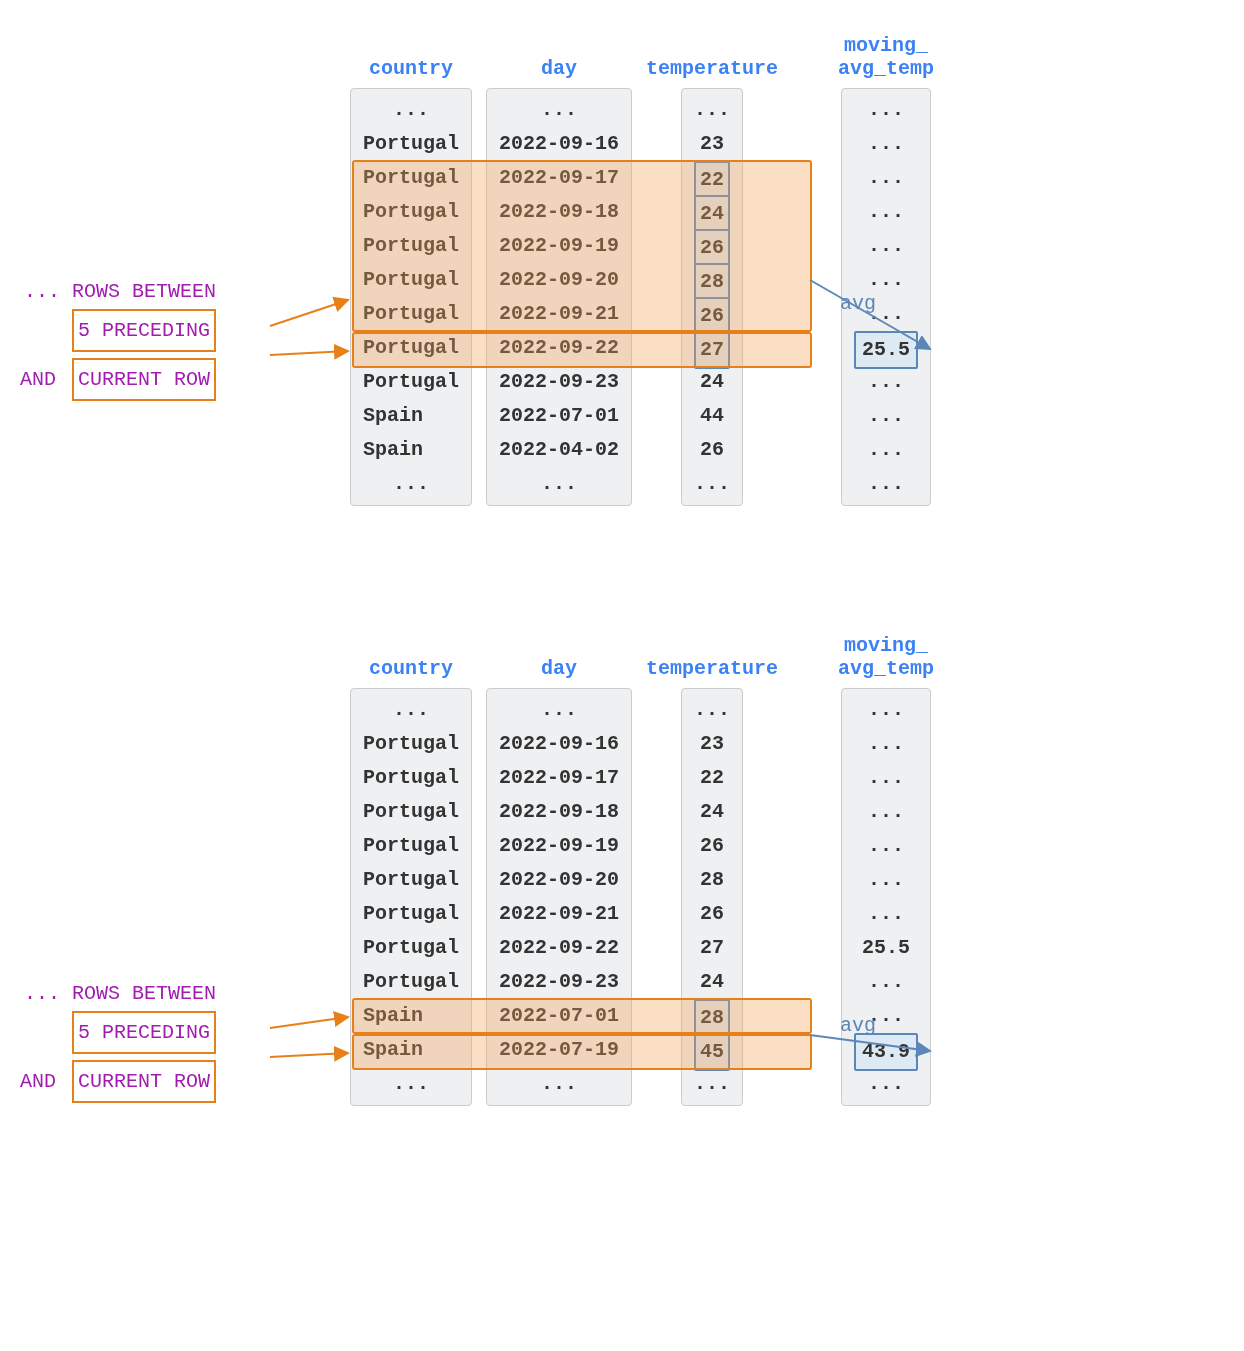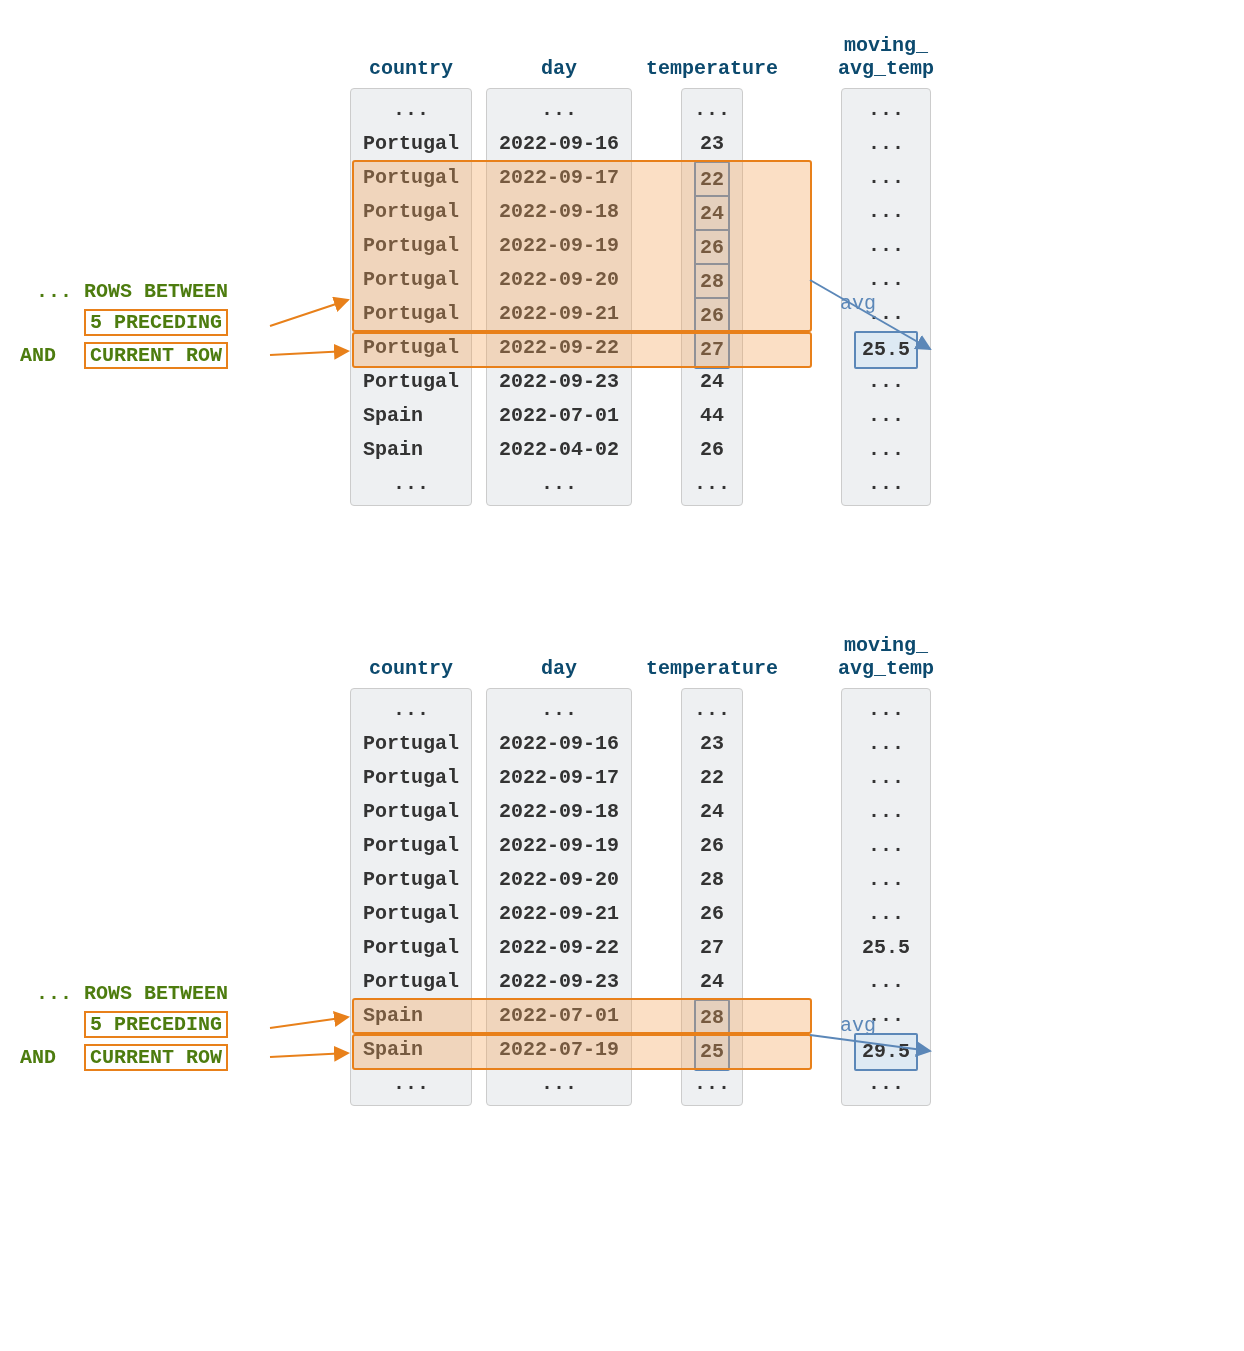--- a/index.html
+++ b/index.html
@@ -17,46 +17,46 @@
     margin-bottom: 80px;
     height: 520px;
   }
   .label-block {
     position: absolute;
     left: 0;
     top: 260px;
     text-align: right;
   }
   .label-line {
-    color: #4d7c0f;
-    font-weight: bold;
+    color: #a21caf;
+    font-weight: normal;
     margin-bottom: 6px;
     white-space: nowrap;
   }
   .lbl-box {
     display: inline-block;
     border: 2px solid #e8801a;
-    padding: 0 4px;
-    margin-left: 16px;
+    padding: 8px 4px;
+    margin-left: 4px;
   }
   .tables {
     position: absolute;
     left: 330px;
     top: 0;
     display: flex;
     gap: 14px;
     align-items: flex-start;
   }
   .col {
     display: flex;
     flex-direction: column;
     align-items: center;
   }
   .col-header {
-    color: #0c4a6e;
+    color: #3b82f6;
     font-weight: bold;
     text-align: center;
     margin-bottom: 8px;
     height: 60px;
     display: flex;
     align-items: flex-end;
     justify-content: center;
     white-space: pre;
   }
   .col-body {
@@ -269,40 +269,40 @@
           <div class="cell center">...</div>
           <div class="cell center">23</div>
           <div class="cell center">22</div>
           <div class="cell center">24</div>
           <div class="cell center">26</div>
           <div class="cell center">28</div>
           <div class="cell center">26</div>
           <div class="cell center">27</div>
           <div class="cell center">24</div>
           <div class="cell center"><span class="temp-inner-box">28</span></div>
-          <div class="cell center"><span class="temp-inner-box">25</span></div>
+          <div class="cell center"><span class="temp-inner-box">45</span></div>
           <div class="cell center">...</div>
         </div>
     </div>
     <div class="col-sep"></div>
     <div class="col">
       <div class="col-header">moving_
 avg_temp</div>
       <div class="col-body" id="d2-res">
           <div class="cell center">...</div>
           <div class="cell center">...</div>
           <div class="cell center">...</div>
           <div class="cell center">...</div>
           <div class="cell center">...</div>
           <div class="cell center">...</div>
           <div class="cell center">...</div>
           <div class="cell center">25.5</div>
           <div class="cell center">...</div>
           <div class="cell center">...</div>
-          <div class="cell center"><span class="result-box">29.5</span></div>
+          <div class="cell center"><span class="result-box">43.9</span></div>
           <div class="cell center">...</div>
         </div>
     </div>
   </div>
 
   <div class="highlight-rect" style="left:332px; top:378px; width:460px; height:36px;"></div>
   <div class="highlight-rect" style="left:332px; top:414px; width:460px; height:36px;"></div>
 
   <div class="avg-label" style="left:820px; top:394px;">avg</div>
 

